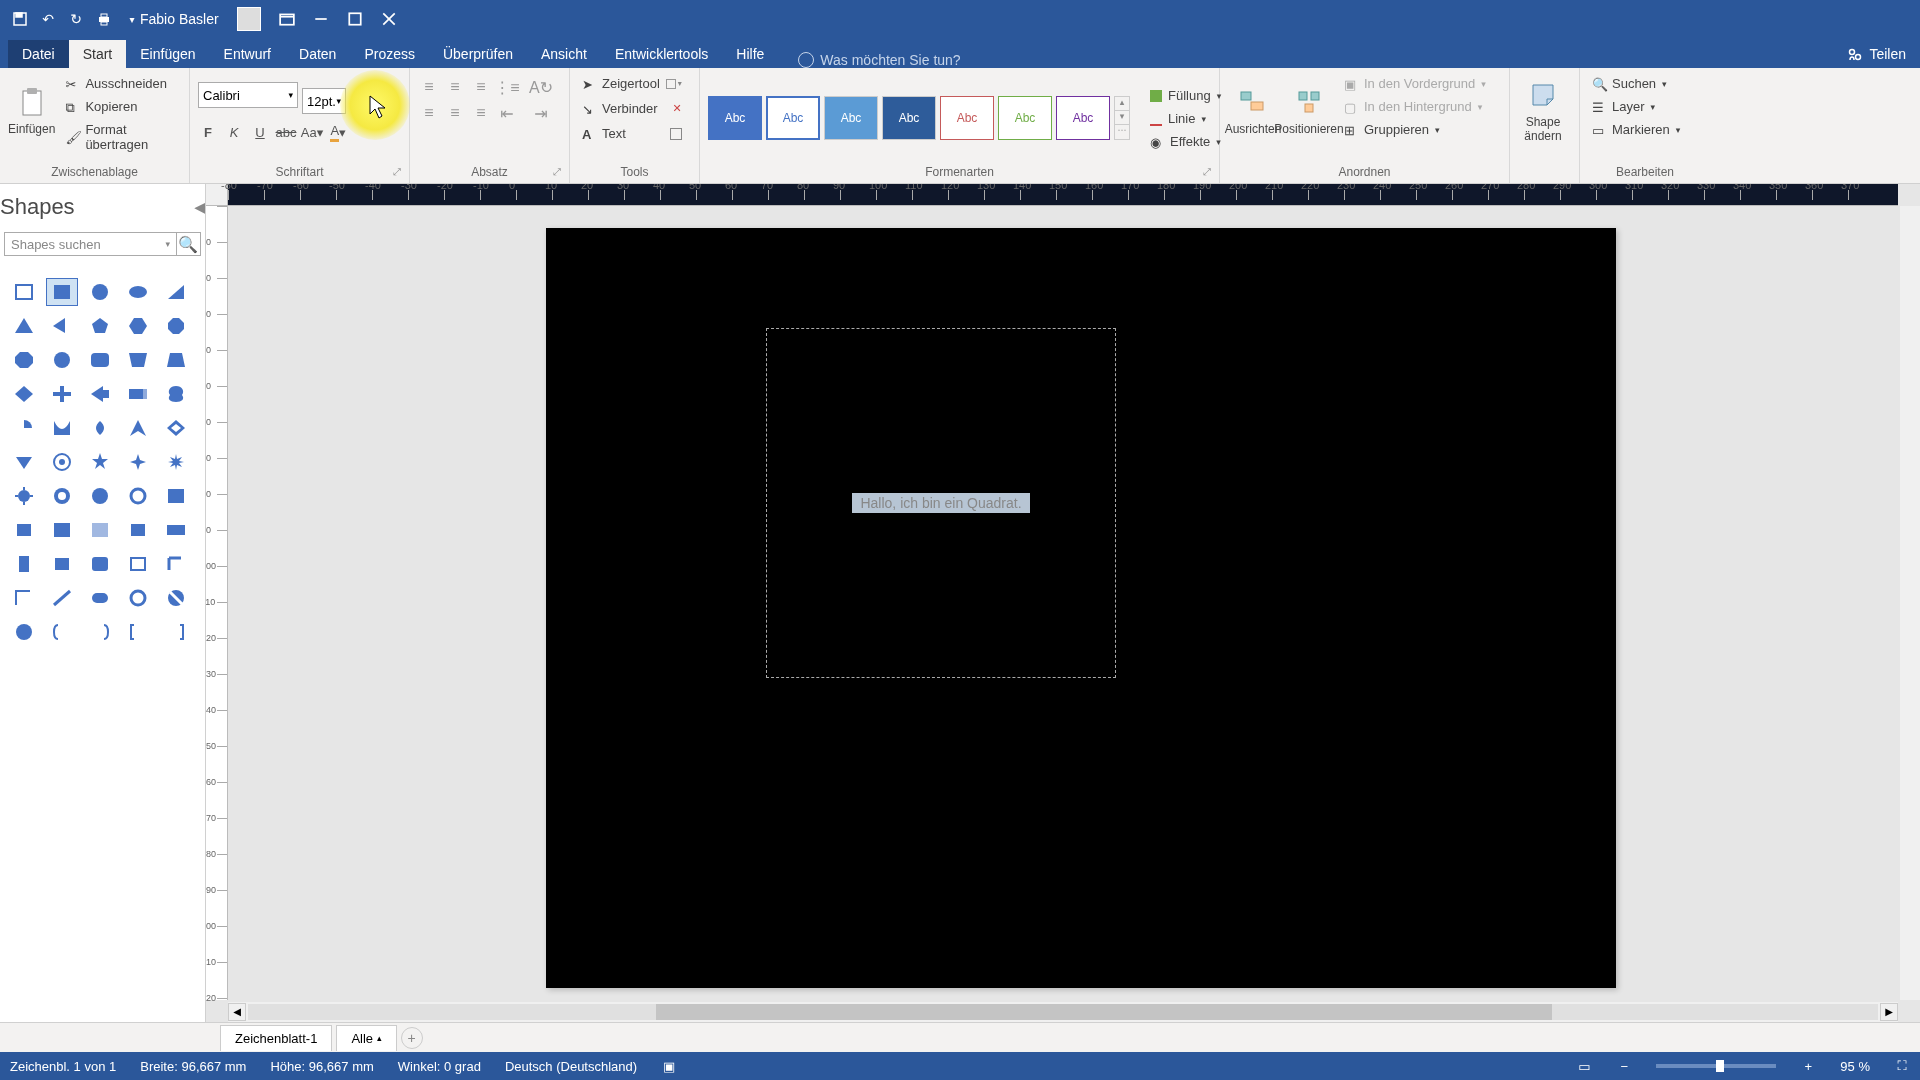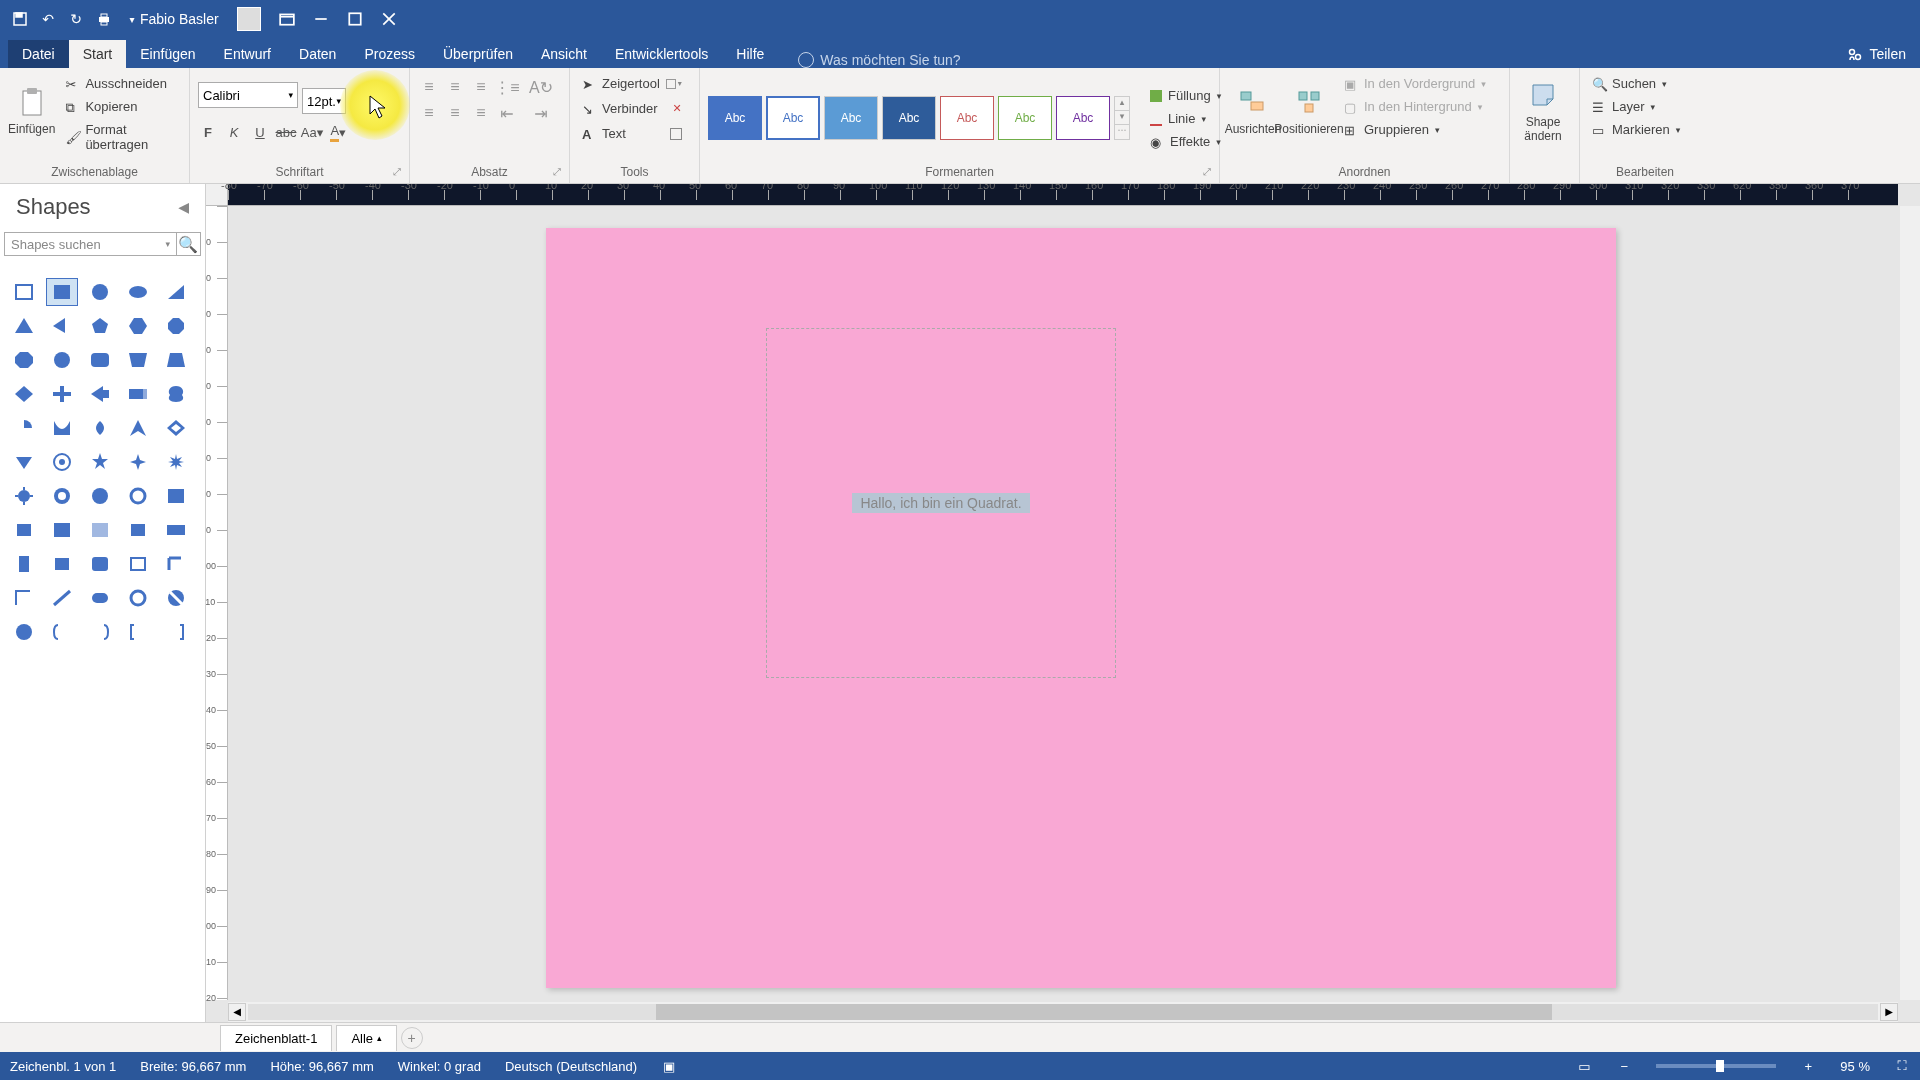--- a/index.html
+++ b/index.html
@@ -56,21 +56,21 @@
 .style-item.s4 { background: #fff; color: #c55a5a; border-color: #c55a5a; }
 .style-item.s5 { background: #fff; color: #70ad47; border-color: #70ad47; }
 .style-item.s6 { background: #fff; color: #7030a0; border-color: #7030a0; }
 .gallery-scroll { display: flex; flex-direction: column; width: 16px; border: 1px solid #ccc; }
 .gallery-scroll div { height: 14px; border-bottom: 1px solid #ccc; text-align: center; font-size: 9px; color: #888; cursor: pointer; }
 .gallery-scroll div:last-child { border-bottom: none; }
 
 
 .work-area { display: flex; height: calc(1080px - 38px - 30px - 116px - 30px - 28px); }
 .shapes-panel { width: 206px; background: #fff; border-right: 1px solid #d0d0d0; display: flex; flex-direction: column; }
-.shapes-header { display: flex; align-items: center; justify-content: space-between; padding: 10px 16px; font-size: 22px; color: #4a4a4a; }
+.shapes-header { display: flex; align-items: center; justify-content: space-between; padding: 10px 0; font-size: 22px; color: #4a4a4a; }
 .shapes-search { margin: 2px 4px 8px; display: flex; }
 .shapes-search-input { flex: 1; height: 24px; border: 1px solid #ababab; font-size: 13px; padding: 2px 6px; display: flex; align-items: center; justify-content: space-between; color: #888; }
 .shapes-search-btn { width: 24px; height: 24px; border: 1px solid #ababab; border-left: none; display: flex; align-items: center; justify-content: center; cursor: pointer; }
 .shape-cats { padding: 0 8px; font-size: 13px; color: #444; }
 .shape-cat { padding: 4px 2px; cursor: pointer; }
 .shape-cat.active { background: #cfe2f3; font-weight: 600; }
 .shape-cat.expand::after { content: '▸'; float: right; color: #888; font-size: 11px; }
 .shapes-grid { padding: 8px; display: grid; grid-template-columns: repeat(5, 32px); gap: 6px; margin-top: 6px; }
 .sg-item { width: 32px; height: 28px; display: flex; align-items: center; justify-content: center; cursor: pointer; color: #4472c4; }
 .sg-item.sel { background: #cfe2f3; border: 1px solid #4472c4; }
@@ -78,21 +78,21 @@
 
 
 .canvas-area { flex: 1; background: #e6e6e6; position: relative; overflow: hidden; }
 .ruler-h { position: absolute; top: 0; left: 22px; right: 22px; height: 22px; background: #0f172a; border-bottom: 1px solid #bbb; font-size: 11px; color: #666; display: flex; align-items: center; }
 .ruler-h .tick { flex: 0 0 36px; border-left: 1px solid #aaa; height: 10px; position: relative; }
 .ruler-h .tick span { position: absolute; top: -11px; left: -8px; }
 .ruler-v { position: absolute; top: 22px; left: 0; bottom: 22px; width: 22px; background: #fff; border-right: 1px solid #bbb; font-size: 9px; color: #666; display: flex; flex-direction: column; align-items: flex-end; }
 .ruler-v .tick { flex: 0 0 36px; border-top: 1px solid #aaa; width: 10px; position: relative; }
 .ruler-v .tick span { position: absolute; left: -16px; top: -6px; }
 .ruler-corner { position: absolute; top: 0; left: 0; width: 22px; height: 22px; background: #f0f0f0; border-right: 1px solid #bbb; border-bottom: 1px solid #bbb; }
-.page { position: absolute; top: 44px; left: 340px; width: 1070px; height: 760px; background: #f9a8d4; box-shadow: 2px 2px 6px rgba(0,0,0,0.2); }
+.page { position: absolute; top: 44px; left: 340px; width: 1070px; height: 760px; background: #000000; box-shadow: 2px 2px 6px rgba(0,0,0,0.2); }
 .shape-on-canvas { position: absolute; top: 100px; left: 220px; width: 350px; height: 350px; border: 1px dashed #aaa; display: flex; align-items: center; justify-content: center; }
 .shape-text { background: #b7c5d4; color: #888; padding: 2px 8px; font-size: 14px; }
 .hscroll { position: absolute; bottom: 0; left: 22px; right: 22px; height: 20px; background: #f0f0f0; display: flex; align-items: center; }
 .hscroll .arrow { width: 18px; height: 18px; border: 1px solid #ccc; text-align: center; font-size: 10px; line-height: 16px; cursor: pointer; }
 .hscroll .track { flex: 1; height: 16px; background: #e0e0e0; position: relative; margin: 0 2px; }
 .hscroll .thumb { position: absolute; left: 25%; width: 55%; height: 100%; background: #c4c4c4; }
 .vscroll { position: absolute; right: 0; top: 22px; bottom: 22px; width: 20px; background: #f0f0f0; }
 
 
 .page-tabs { height: 30px; background: #f3f2f1; border-top: 1px solid #d0d0d0; display: flex; align-items: center; padding-left: 220px; font-size: 13px; gap: 4px; }
@@ -827,21 +827,21 @@
         <div class="tick">
           <span>310</span>
         </div>
         <div class="tick">
           <span>320</span>
         </div>
         <div class="tick">
           <span>330</span>
         </div>
         <div class="tick">
-          <span>620</span>
+          <span>340</span>
         </div>
         <div class="tick">
           <span>350</span>
         </div>
         <div class="tick">
           <span>360</span>
         </div>
         <div class="tick">
           <span>370</span>
         </div>

